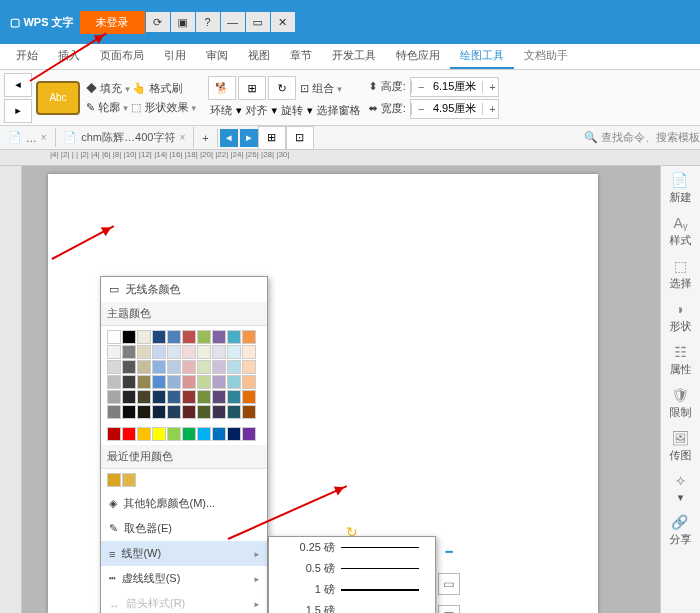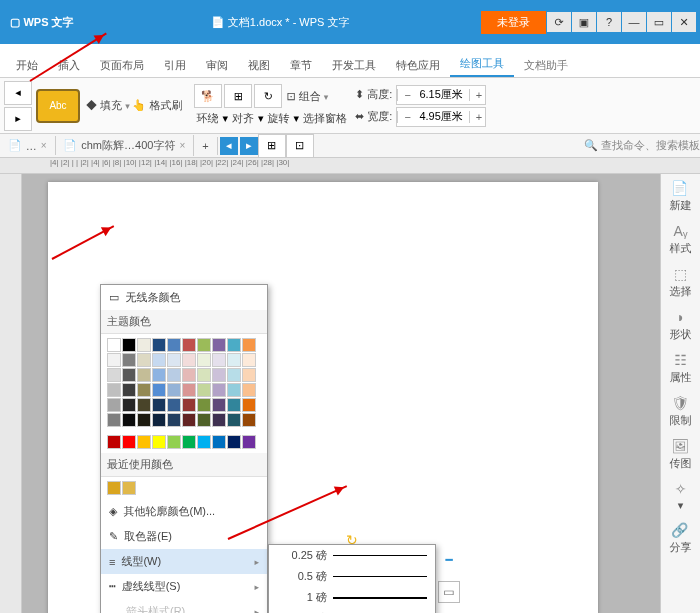--- a/index.html
+++ b/index.html
@@ -2,21 +2,21 @@
 <html><head>
 <meta charset="utf-8">
 <style>
 *{box-sizing:border-box;margin:0;padding:0;font-family:"Microsoft YaHei",sans-serif;font-size:11px}
 body{background:#f0f0f0;width:700px;height:613px;overflow:hidden;position:relative}
 .titlebar{height:44px;background:#2b91d5;color:#fff;display:flex;align-items:center;padding:0 4px}
 .titlebar .logo{background:#2b91d5;padding:2px 6px;font-weight:bold}
 .titlebar .docname{flex:1;text-align:center;color:#fff;font-size:11px}
 .titlebar .notlogin{background:#ff6a00;color:#fff;padding:4px 16px}
 .titlebar .winbtn{width:24px;height:20px;display:flex;align-items:center;justify-content:center;color:#333;background:#e8e8e8;margin-left:1px;cursor:pointer}
-.menubar{height:34px;background:#fff;display:flex;align-items:flex-end;padding-left:6px;border-bottom:1px solid #d0d0d0}
+.menubar{height:26px;background:#fff;display:flex;align-items:flex-start;padding-left:6px;border-bottom:1px solid #d0d0d0}
 .menubar .tab{padding:4px 10px;color:#555;cursor:pointer}
 .menubar .tab.active{color:#2b91d5;border-bottom:2px solid #2b91d5}
 .menubar .extra{color:#777}
 .ribbon{height:56px;background:#fafafa;border-bottom:1px solid #d0d0d0;display:flex;align-items:center;padding:2px 4px;gap:4px}
 .rbbox{width:28px;height:24px;border:1px solid #ccc;background:#fff;display:inline-flex;align-items:center;justify-content:center}
 .abc{width:44px;height:34px;background:#f0b71b;border:2px solid #8a6b1e;border-radius:4px;color:#fff;display:flex;align-items:center;justify-content:center;font-size:10px}
 .rbcol{display:flex;flex-direction:column;gap:2px}
 .rbrow{display:flex;align-items:center;gap:2px}
 .rbtxt{font-size:11px;color:#444;padding:1px 2px;cursor:pointer}
 .rbtxt .dd{font-size:9px;color:#888}
@@ -35,21 +35,21 @@
 .colormenu{position:absolute;left:100px;top:110px;width:168px;background:#fff;border:1px solid #999;box-shadow:2px 2px 6px rgba(0,0,0,.3);z-index:20}
 .cmhdr{background:#f5f5f5;padding:4px 6px;font-size:11px;color:#555;border-bottom:1px solid #e0e0e0}
 .cmitem{padding:5px 8px;font-size:11px;color:#444;display:flex;align-items:center;gap:6px;cursor:pointer}
 .cmitem.hl{background:#d8e8f8}
 .cmitem.dis{color:#bbb}
 .cmitem .arrow{margin-left:auto;font-size:9px;color:#888}
 .swatchgrid{display:grid;grid-template-columns:repeat(10,14px);gap:1px;padding:4px 6px}
 .sw{width:14px;height:14px;border:1px solid #ccc}
 .stdrow{display:flex;gap:1px;padding:4px 6px}
 .linewmenu{position:absolute;left:268px;top:370px;width:168px;background:#fff;border:1px solid #999;box-shadow:2px 2px 6px rgba(0,0,0,.3);z-index:20}
-.lwitem{display:flex;align-items:center;padding:3px 8px;cursor:pointer}
+.lwitem{display:flex;align-items:center;padding:3px 16px;cursor:pointer}
 .lwitem .lbl{width:56px;text-align:right;font-size:11px;color:#444;padding-right:6px}
 .lwitem .line{flex:1;background:#000}
 .shape-rect{position:absolute;left:343px;top:578px;width:80px;height:22px;background:#d9a520;border:2px solid #5b4410;z-index:5}
 .rotate-handle{position:absolute;left:346px;top:358px;color:#f0b71b;font-size:14px;z-index:6}
 .floaticons{position:absolute;left:438px;top:375px;display:flex;flex-direction:column;gap:10px;z-index:6}
 .ficon{width:22px;height:22px;border:1px solid #bbb;background:#fff;display:flex;align-items:center;justify-content:center;font-size:12px;color:#666}
 .sidepanel{position:absolute;right:0;top:0;width:40px;height:100%;background:#f5f5f5;border-left:1px solid #ccc;display:flex;flex-direction:column;align-items:center;padding-top:6px;gap:10px}
 .spitem{display:flex;flex-direction:column;align-items:center;gap:2px;color:#555;font-size:10px;cursor:pointer}
 .spitem .ic{font-size:14px;color:#888}
 .arrow-red1{position:absolute;left:30px;top:80px;width:90px;height:2px;background:#d00;transform:rotate(-32deg);transform-origin:left;z-index:25}
@@ -57,21 +57,20 @@
 .arrow-red2{position:absolute;left:52px;top:258px;width:70px;height:2px;background:#d00;transform:rotate(-28deg);transform-origin:left;z-index:25}
 .arrow-red2:after{content:"";position:absolute;right:-2px;top:-4px;border:5px solid transparent;border-left:9px solid #d00}
 .arrow-red3{position:absolute;left:228px;top:538px;width:130px;height:2px;background:#d00;transform:rotate(-24deg);transform-origin:left;z-index:25}
 .arrow-red3:after{content:"";position:absolute;right:-2px;top:-4px;border:5px solid transparent;border-left:9px solid #d00}
 </style>
 </head>
 <body>
 
 <div class="titlebar">
   <span class="logo">▢ <span>WPS 文字</span></span>
-  <span class="docname">📄 <span>文档1.docx * - WPS 文字</span></span>
   <span class="notlogin">未登录</span>
   <span class="winbtn">⟳</span>
   <span class="winbtn">▣</span>
   <span class="winbtn">?</span>
   <span class="winbtn">—</span>
   <span class="winbtn">▭</span>
   <span class="winbtn">✕</span>
 </div>
 
 <div class="menubar">
@@ -89,20 +88,21 @@
 </div>
 
 <div class="ribbon">
   <div class="rbcol">
     <div class="rbbox">◂</div>
     <div class="rbbox">▸</div>
   </div>
   <div class="abc">Abc</div>
   <div class="rbcol">
     <span class="rbtxt">◆ <span>填充</span> <span class="dd">▾</span> 👆 <span>格式刷</span></span>
+    <span class="rbtxt">✎ <span>轮廓</span> <span class="dd">▾</span> ⬚ <span>形状效果</span> <span class="dd">▾</span></span>
   </div>
   <div class="rbcol" style="margin-left:6px">
     <div class="rbrow">
       <span class="rbbox">🐕</span>
       <span class="rbbox">⊞</span>
       <span class="rbbox">↻</span>
       <span class="rbtxt">⊡ <span>组合</span> <span class="dd">▾</span></span>
     </div>
     <div class="rbrow">
       <span class="rbtxt">环绕</span>

